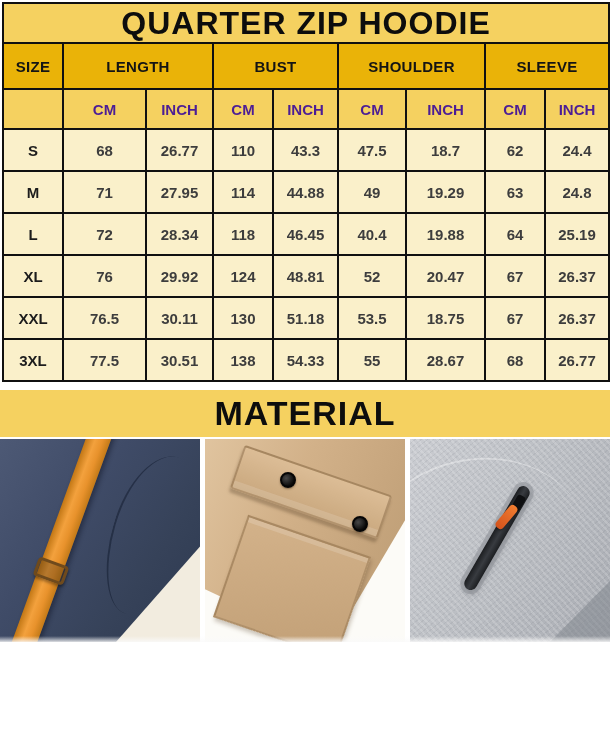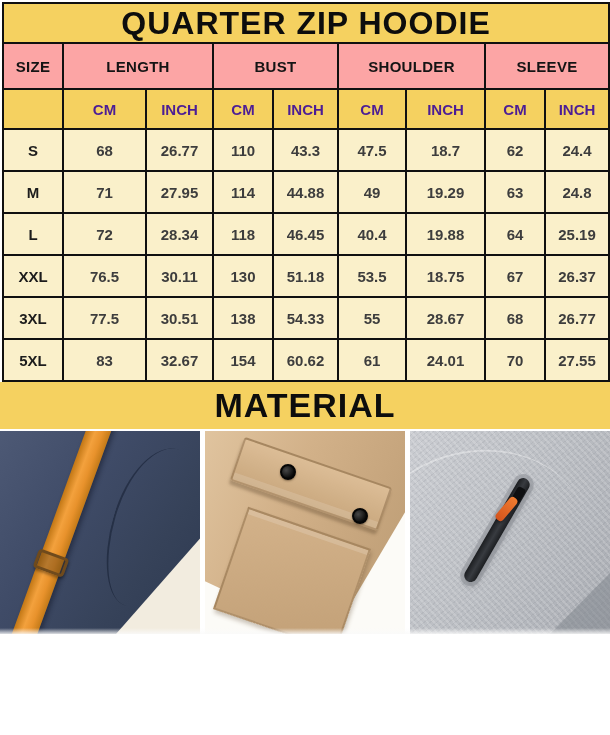--- a/index.html
+++ b/index.html
@@ -1,27 +1,27 @@
 <!DOCTYPE html>
 <html><head>
 <meta charset="utf-8">
 <style>
   * { box-sizing: border-box; margin: 0; padding: 0; }
   html, body { width: 610px; height: 735px; overflow: hidden; background: #ffffff;
     font-family: "Liberation Sans", sans-serif; }
 
-  .sheet { padding: 2px 2px 0 2px; background: #ffffff; border-radius: 17px; }
+  .sheet { padding: 2px 2px 8px 2px; background: #ffffff; border-radius: 17px; }
 
   table.size-chart { width: 606px; border-collapse: collapse; table-layout: fixed; }
   table.size-chart th, table.size-chart td {
     border: 2px solid #101010; text-align: center; vertical-align: middle; }
 
   tr.title-row th { background: #f5d160; height: 40px; font-size: 32px;
     font-weight: bold; color: #0d0d0d; letter-spacing: 1px; }
-  tr.group-row th { background: #fca5a5; height: 46px; font-size: 15px;
+  tr.group-row th { background: #eab308; height: 46px; font-size: 15px;
     font-weight: bold; color: #141414; letter-spacing: .3px; }
   tr.unit-row th { background: #f5d160; height: 40px; font-size: 15px;
     font-weight: bold; color: #4c1d95; }
   tbody th { background: #faf0ca; height: 42px; font-size: 15px;
     font-weight: bold; color: #1c1c1c; }
   tbody td { background: #faf0ca; height: 42px; font-size: 15px;
     font-weight: 600; color: #3d3d3d; }
 
   .material-banner { width: 610px; height: 47px; background: #f5d160;
     display: flex; align-items: center; justify-content: center;
@@ -156,51 +156,51 @@
           <td>72</td>
           <td>28.34</td>
           <td>118</td>
           <td>46.45</td>
           <td>40.4</td>
           <td>19.88</td>
           <td>64</td>
           <td>25.19</td>
         </tr>
         <tr>
+          <th>XL</th>
+          <td>76</td>
+          <td>29.92</td>
+          <td>124</td>
+          <td>48.81</td>
+          <td>52</td>
+          <td>20.47</td>
+          <td>67</td>
+          <td>26.37</td>
+        </tr>
+        <tr>
           <th>XXL</th>
           <td>76.5</td>
           <td>30.11</td>
           <td>130</td>
           <td>51.18</td>
           <td>53.5</td>
           <td>18.75</td>
           <td>67</td>
           <td>26.37</td>
         </tr>
         <tr>
           <th>3XL</th>
           <td>77.5</td>
           <td>30.51</td>
           <td>138</td>
           <td>54.33</td>
           <td>55</td>
           <td>28.67</td>
           <td>68</td>
           <td>26.77</td>
-        </tr>
-        <tr>
-          <th>5XL</th>
-          <td>83</td>
-          <td>32.67</td>
-          <td>154</td>
-          <td>60.62</td>
-          <td>61</td>
-          <td>24.01</td>
-          <td>70</td>
-          <td>27.55</td>
         </tr>
       </tbody>
   </table>
 </div>
 
 <div class="material-banner">MATERIAL</div>
 
 <div class="photos">
   <figure class="photo photo-navy">
     <div class="n-seam"></div>

